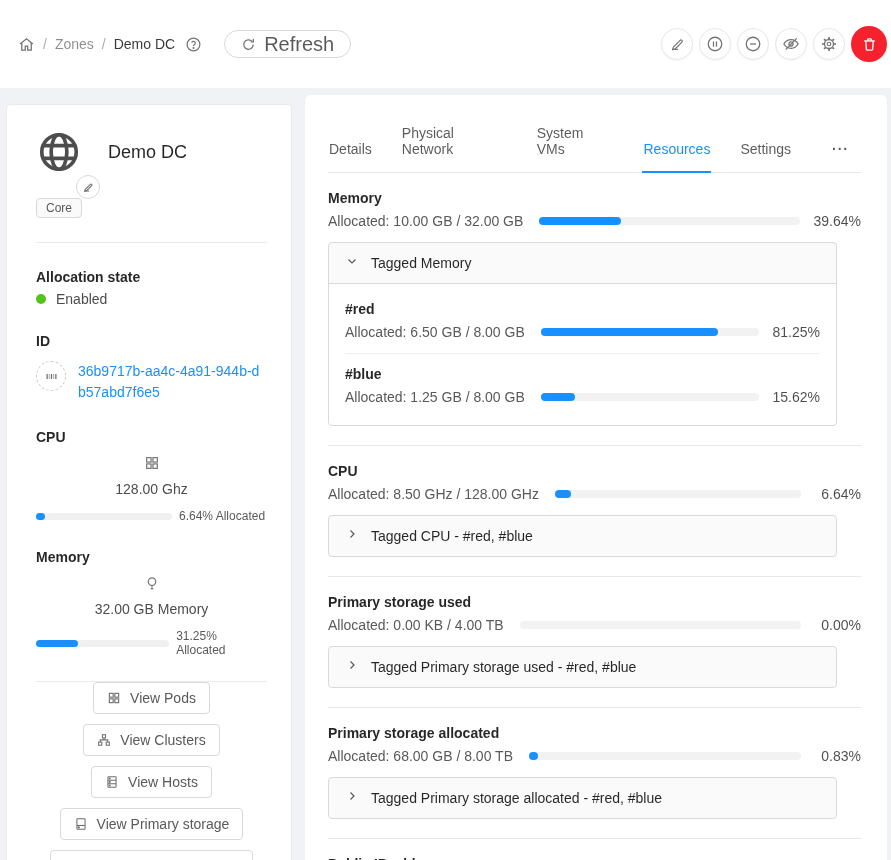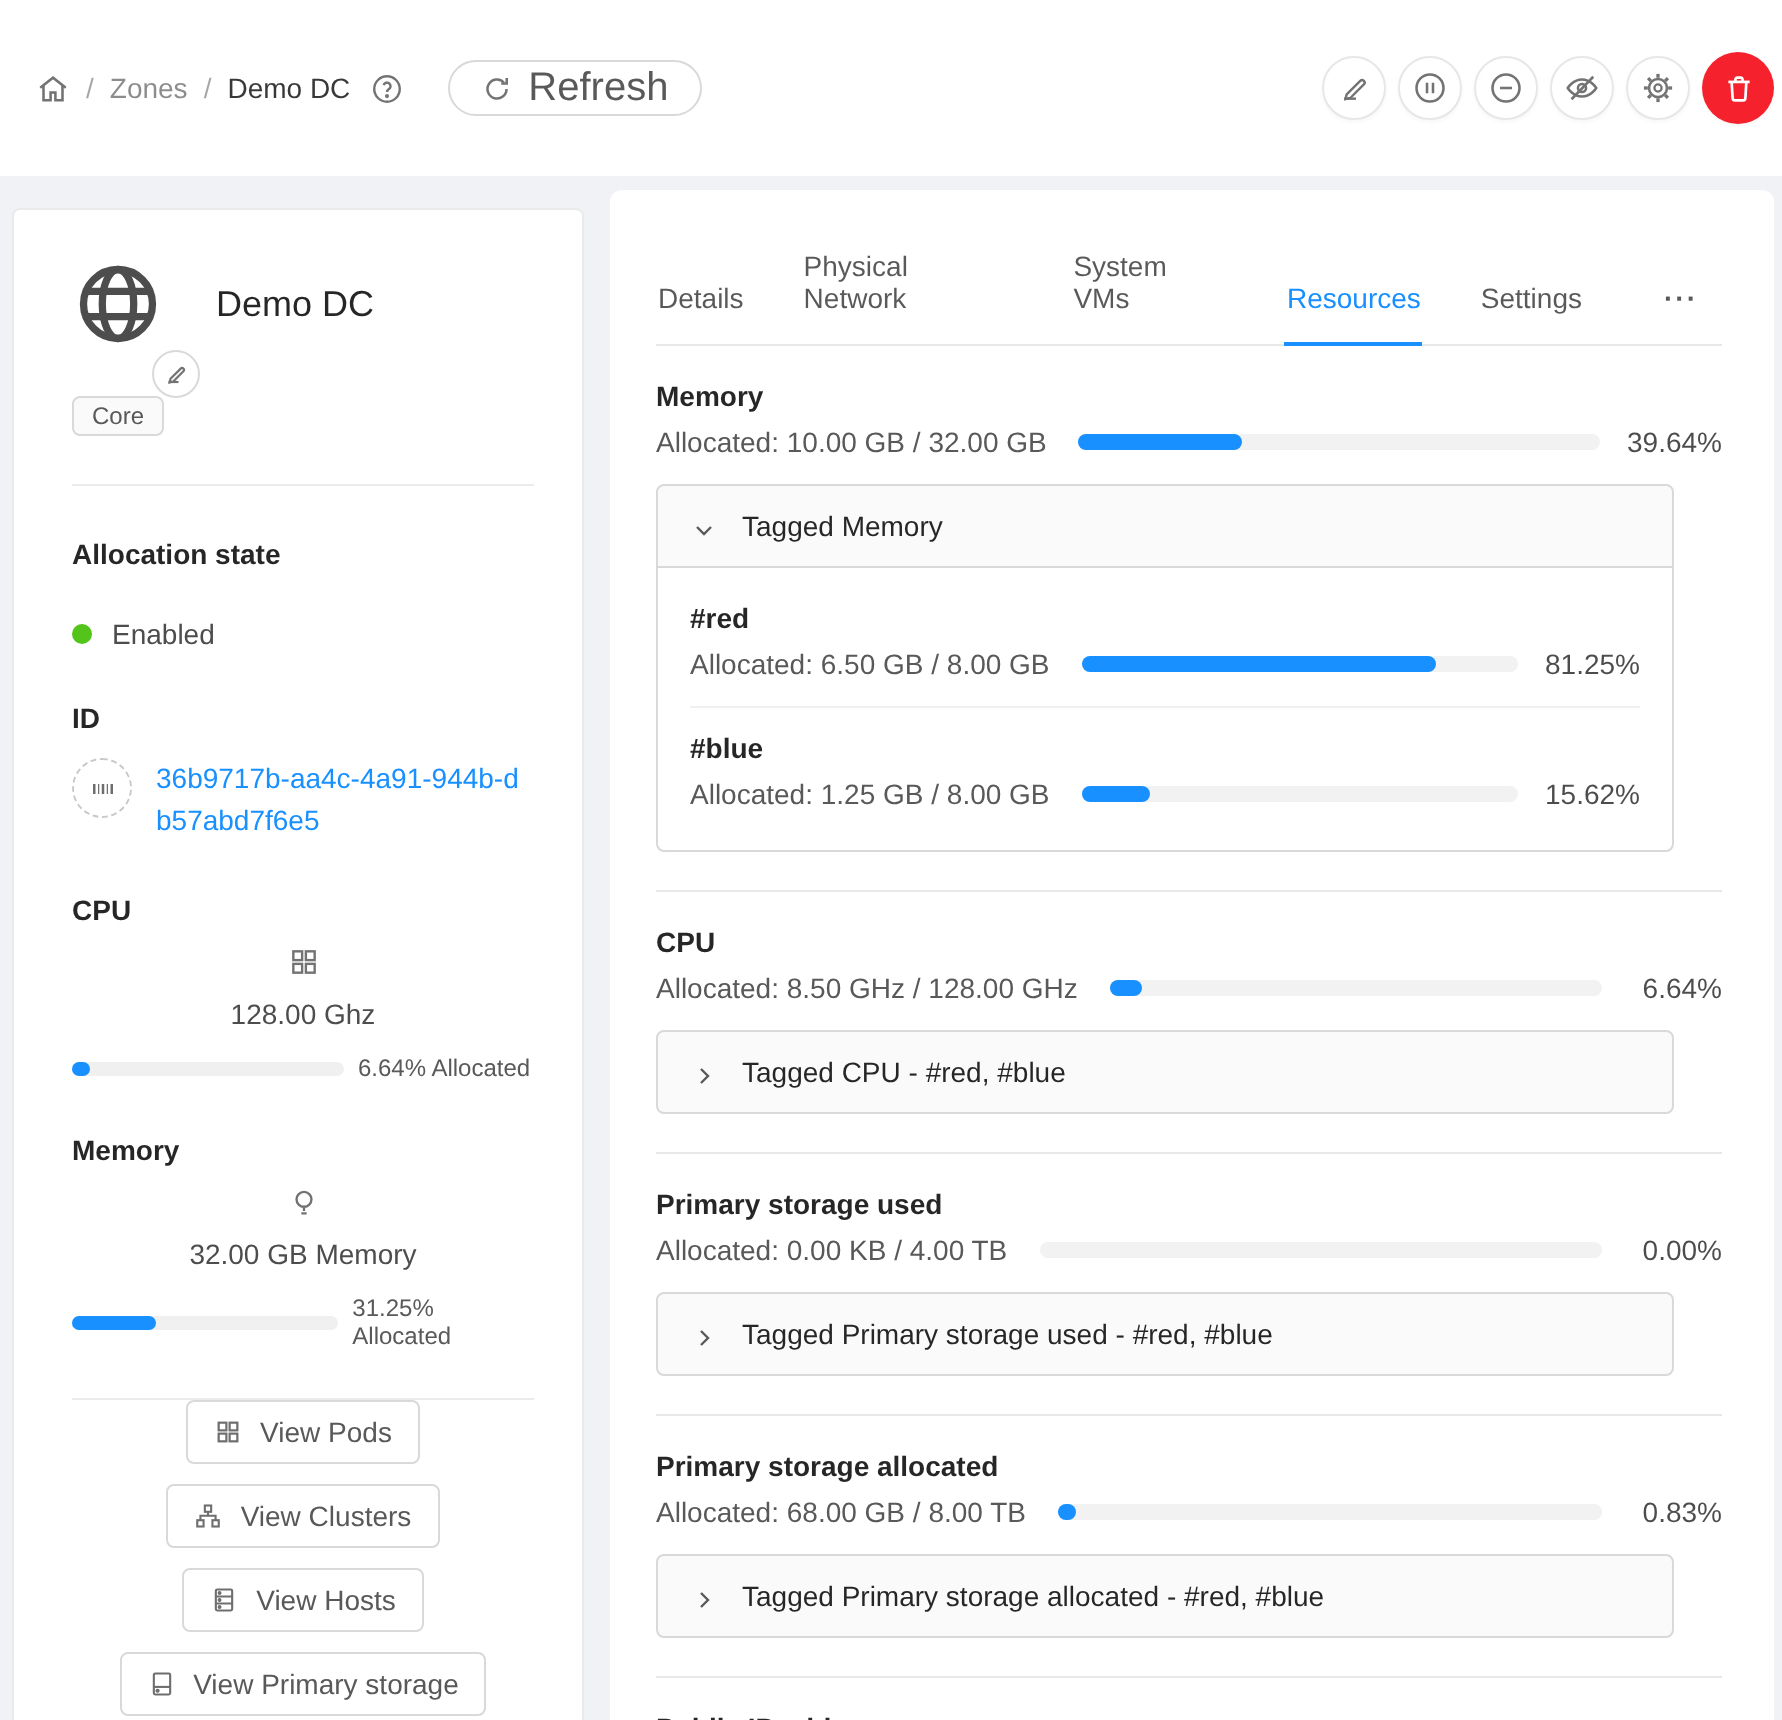--- a/index.html
+++ b/index.html
@@ -34,21 +34,21 @@
   
   .zone-head { display:flex; align-items:center; gap:26px; }
   .zone-title { font-size:18px; color:rgba(0,0,0,.85); }
   .edit-fab { width:24px; height:24px; border-radius:50%; border:1px solid #d9d9d9;
     background:#fff; color:#8c8c8c; display:flex; align-items:center; justify-content:center;
     position:relative; left:40px; top:0; z-index:2; cursor:pointer; }
   .tag-core { display:inline-block; margin-top:-7px; padding:2px 9px; font-size:12px;
     color:#595959; background:#fafafa; border:1px solid #d9d9d9; border-radius:4px; }
   .hr { border:none; border-top:1px solid #ebebeb; margin:24px 0 0; }
   .f-label { font-weight:700; color:rgba(0,0,0,.85); margin-top:26px; }
-  .status-row { display:flex; align-items:center; gap:10px; margin-top:24px; color:#4d4d4d; }
+  .status-row { display:flex; align-items:center; gap:10px; margin-top:6px; color:#4d4d4d; }
   .dot { width:10px; height:10px; border-radius:50%; }
   .id-row { display:flex; align-items:flex-start; gap:12px; margin-top:12px; }
   .barcode-circ { flex:0 0 30px; width:30px; height:30px; border-radius:50%;
     border:1px dashed #c9c9c9; display:flex; align-items:center; justify-content:center; color:#6e6e6e; }
   .id-link { color:#1890ff; line-height:21px; width:194px; word-break:break-all; cursor:pointer; }
   .val-row { display:flex; align-items:center; gap:10px; margin-top:10px; color:#4d4d4d;flex-direction:column; }
   .meter-row { display:flex; align-items:center; gap:7px; margin-top:12px; }
   .meter { width:136px; height:7px; border-radius:4px; background:#f0f0f0; position:relative; }
   .meter-fill { position:absolute; left:0; top:0; height:100%; border-radius:4px; background:#1890ff; }
   .meter-label { font-size:12px; color:#595959; }
@@ -70,21 +70,21 @@
 
   
   .sec-title { font-weight:700; color:rgba(0,0,0,.85); margin:17px 0 0; }
   .res-row { display:flex; align-items:center; margin-top:7px; color:#595959;justify-content:center; }
   .bar { flex:1; height:8px; border-radius:4px; background:#f2f2f2; margin:0 14px 0 16px;
     position:relative; }
   .bar-fill { position:absolute; left:0; top:0; height:100%; border-radius:4px; background:#1890ff; }
   .res-pct { flex:0 0 46px; text-align:right; color:rgba(0,0,0,.7); }
   .collapse { margin:13px 24px 18px 0; border:1px solid #d9d9d9; border-radius:4px;
     background:#fafafa; }
-  .collapse-hd { display:flex; align-items:flex-end; gap:13px; padding:12px 17px;
+  .collapse-hd { display:flex; align-items:flex-start; gap:13px; padding:12px 17px;
     color:rgba(0,0,0,.85); cursor:pointer; }
   .collapse-hd .icon { color:#595959; }
   .collapse-body { background:#fff; border-top:1px solid #d9d9d9;
     border-radius:0 0 4px 4px; padding:17px 16px 20px; }
   .tag-name { font-weight:700; color:rgba(0,0,0,.85); }
   .inner-div { border:none; border-top:1px solid #f0f0f0; margin:13px 0 12px; }
   .divider { border:none; border-top:1px solid #e8e8e8; margin:19px 0 0; }
 </style>
 </head>
 <body>

